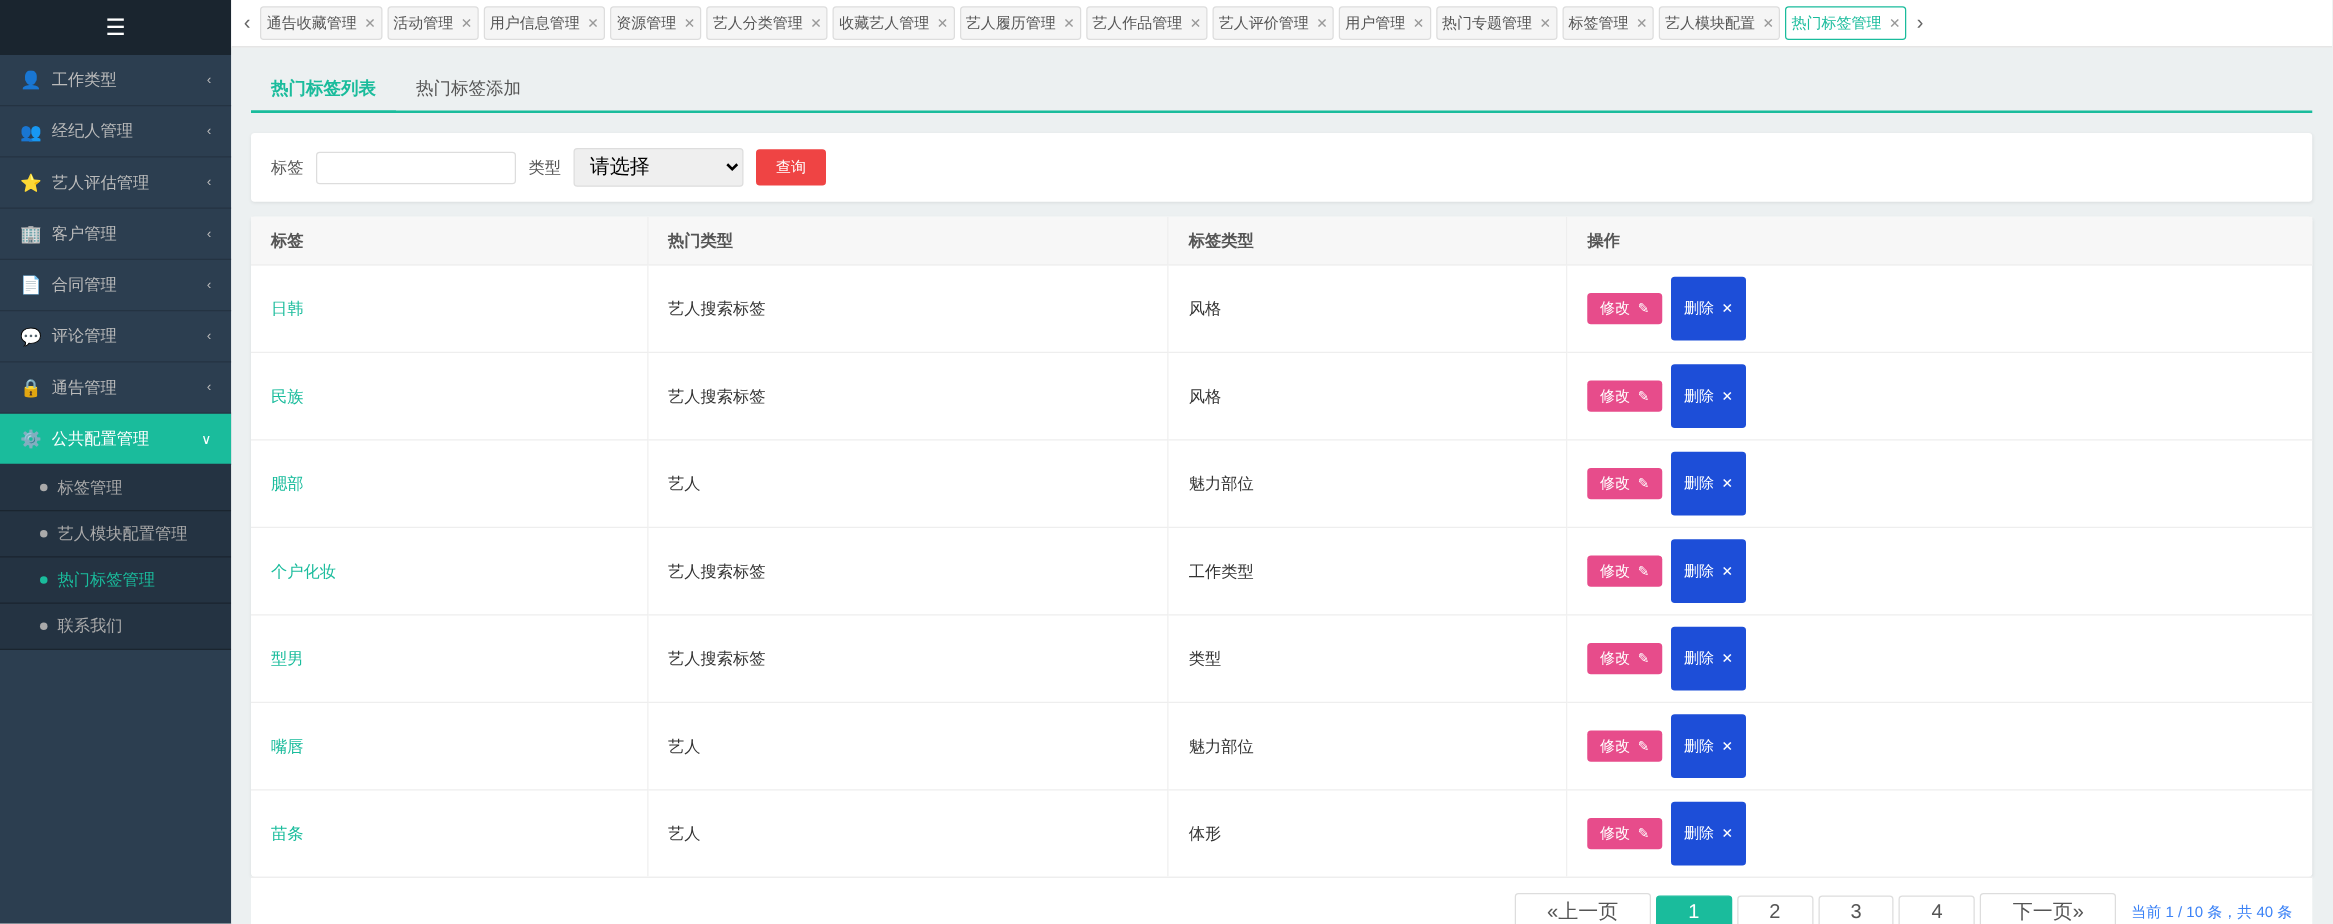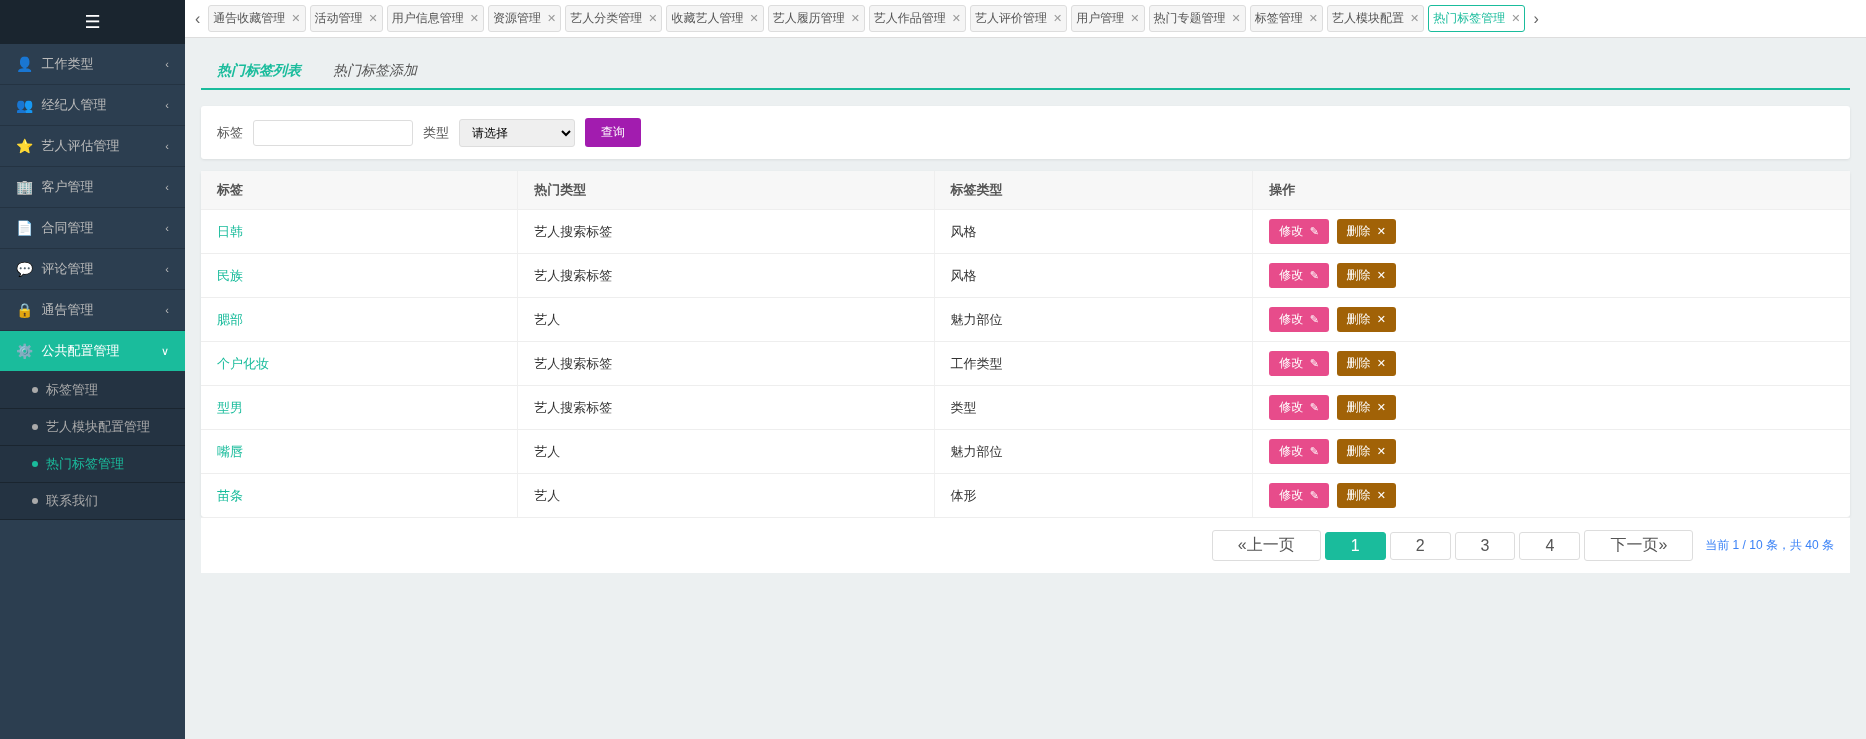--- a/index.html
+++ b/index.html
@@ -102,21 +102,20 @@
       overflow-y: auto;
       padding: 16px;
     }
 
     
     .page-header-tabs {
       display: flex;
       margin-bottom: 16px;
       border-bottom: 2px solid #1abc9c;
       padding-bottom: 0;
-      font-style: italic;
     }
     .page-tab {
       padding: 8px 16px;
       cursor: pointer;
       font-size: 14px;
       color: #555;
       border-bottom: 2px solid transparent;
       margin-bottom: -2px;
     }
     .page-tab.active { color: #1abc9c; border-bottom-color: #1abc9c; font-weight: bold; }
@@ -137,25 +136,25 @@
       border: 1px solid #ddd;
       border-radius: 3px;
       padding: 5px 8px;
       font-size: 12px;
       width: 160px;
     }
     .search-bar select {
       border: 1px solid #ddd;
       border-radius: 3px;
       padding: 5px 8px;
-      font-size: 12px;
-      width: 116px;
+      font-size: 16px;
+      width: 136px;
     }
     .btn-query {
-      background: #a21caf;
+      background: #ef4444;
       color: #fff;
       border: none;
       border-radius: 3px;
       padding: 6px 16px;
       cursor: pointer;
       font-size: 12px;
     }
 
     
     .data-table {
@@ -191,27 +190,28 @@
       background: #e74c8b;
       color: #fff;
       border: none;
       border-radius: 3px;
       padding: 4px 10px;
       cursor: pointer;
       font-size: 12px;
       margin-right: 4px;
     }
     .btn-delete {
-      background: #a16207;
+      background: #1d4ed8;
       color: #fff;
       border: none;
       border-radius: 3px;
-      padding: 4px 10px;
+      padding: 17px 10px;
       cursor: pointer;
       font-size: 12px;
+      font-family: Liberation Serif, serif;
     }
     .btn-icon { font-size: 11px; margin-left: 3px; }
 
     
     .pagination {
       display: flex;
       align-items: center;
       justify-content: flex-end;
       padding: 12px 16px;
       background: #fff;

